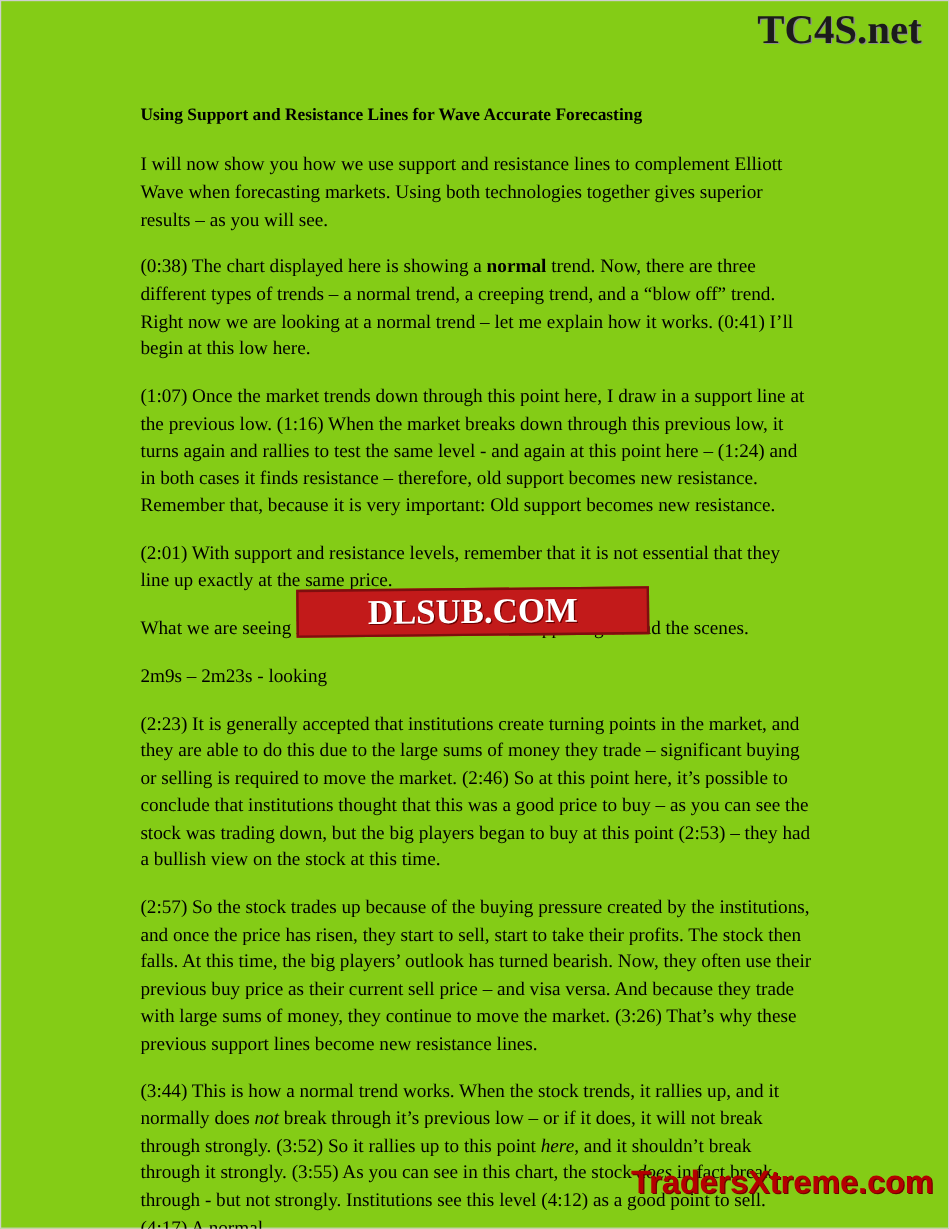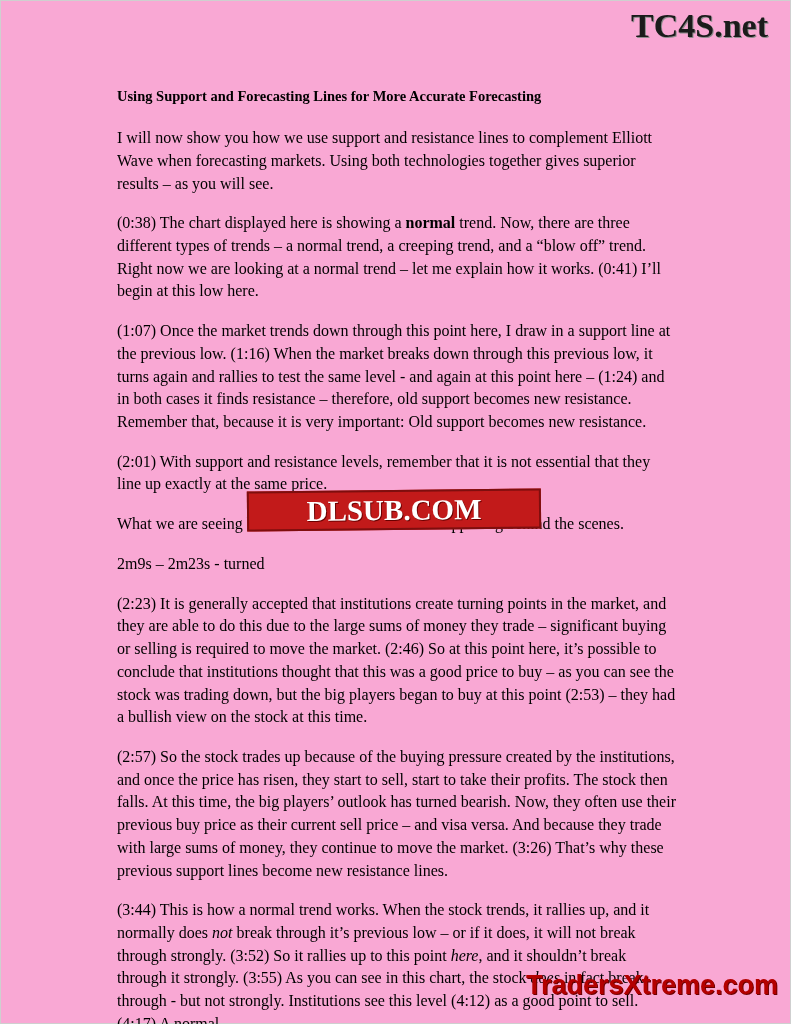--- a/index.html
+++ b/index.html
@@ -15,21 +15,21 @@
     color: #000000;
     overflow: hidden;
   }
   .page {
     position: absolute;
     top: 0; left: 0;
     width: 791px;
     height: 1024px;
     box-sizing: border-box;
     border: 1px solid #cfcfcf;
-    background: #f9a8d4;
+    background: #84cc16;
   }
   .brand-top {
     position: absolute;
     top: 6px;
     right: 22px;
     font-family: "Liberation Serif", serif;
     font-weight: bold;
     font-size: 34px;
     color: #1b1b1b;
     letter-spacing: 0px;
@@ -95,35 +95,35 @@
 </style>
 </head>
 <body>
 
 <div class="page">
 
   <div class="brand-top">TC4S.net</div>
 
   <div class="content">
 
-    <div class="doc-title">Using Support and Forecasting Lines for More Accurate Forecasting</div>
+    <div class="doc-title">Using Support and Resistance Lines for Wave Accurate Forecasting</div>
 
     <p class="para"><span>I will now show you how we use support and resistance lines to complement Elliott Wave when forecasting markets. Using both technologies together gives superior results – as you will see.</span></p>
 
     <p class="para"><span>(0:38) The chart displayed here is showing a </span><b class="bi">normal</b><span> trend.  Now, there are three different types of trends – a normal trend, a creeping trend, and a “blow off” trend.  Right now we are looking at a normal trend – let me explain how it works.  (0:41)  I’ll begin at this low here.</span></p>
 
 
     <p class="para nospace-after"><span>(1:07) Once the market trends down through this point here, I draw in a support line at the previous low. (1:16) When the market breaks down through this previous low, it turns again and rallies to test the same level - and again at this point here – (1:24) and in both cases it finds resistance – therefore, old support becomes new resistance. Remember that, because it is very important: Old support becomes new resistance.</span></p>
 
 
     <p class="para"><span>(2:01) With support and resistance levels, remember that it is not essential that they line up exactly at the same price.</span></p>
 
     <p class="para nospace-after"><span>What we are seeing here is a reflection of what is happening behind the scenes.</span></p>
 
-    <p class="para"><span>2m9s – 2m23s - turned</span></p>
+    <p class="para"><span>2m9s – 2m23s - looking</span></p>
 
     <p class="para"><span>(2:23) It is generally accepted that institutions create turning points in the market, and they are able to do this due to the large sums of money they trade – significant buying or selling is required to move the market.  (2:46) So at this point here, it’s possible to conclude that institutions thought that this was a good price to buy – as you can see the stock was trading down, but the big players began to buy at this point (2:53) – they had a bullish view on the stock at this time.</span></p>
 
     <p class="para"><span>(2:57) So the stock trades up because of the buying pressure created by the institutions, and once the price has risen, they start to sell, start to take their profits. The stock then falls. At this time, the big players’ outlook has turned bearish. Now, they often use their previous buy price as their current sell price – and visa versa. And because they trade with large sums of money, they continue to move the market. (3:26) That’s why these previous support lines become new resistance lines.</span></p>
 
     <p class="para"><span>(3:44) This is how a normal trend works.  When the stock trends, it rallies up, and it normally does </span><em class="i">not</em><span> break through it’s previous low – or if it does, it will not break through strongly.  (3:52) So it rallies up to this point </span><em class="i">here</em><span>, and it shouldn’t break through it strongly.  (3:55) As you can see in this chart, the stock </span><em class="i">does</em><span> in fact break through  - but not strongly. Institutions see this level (4:12) as a good point to sell.  (4:17) A normal</span></p>
 
   </div>
 
   <div class="watermark">

